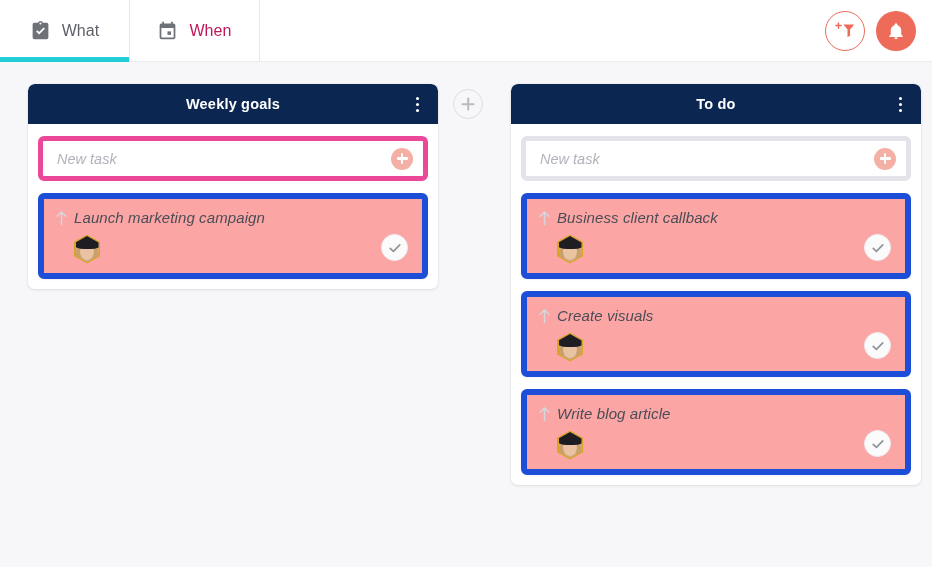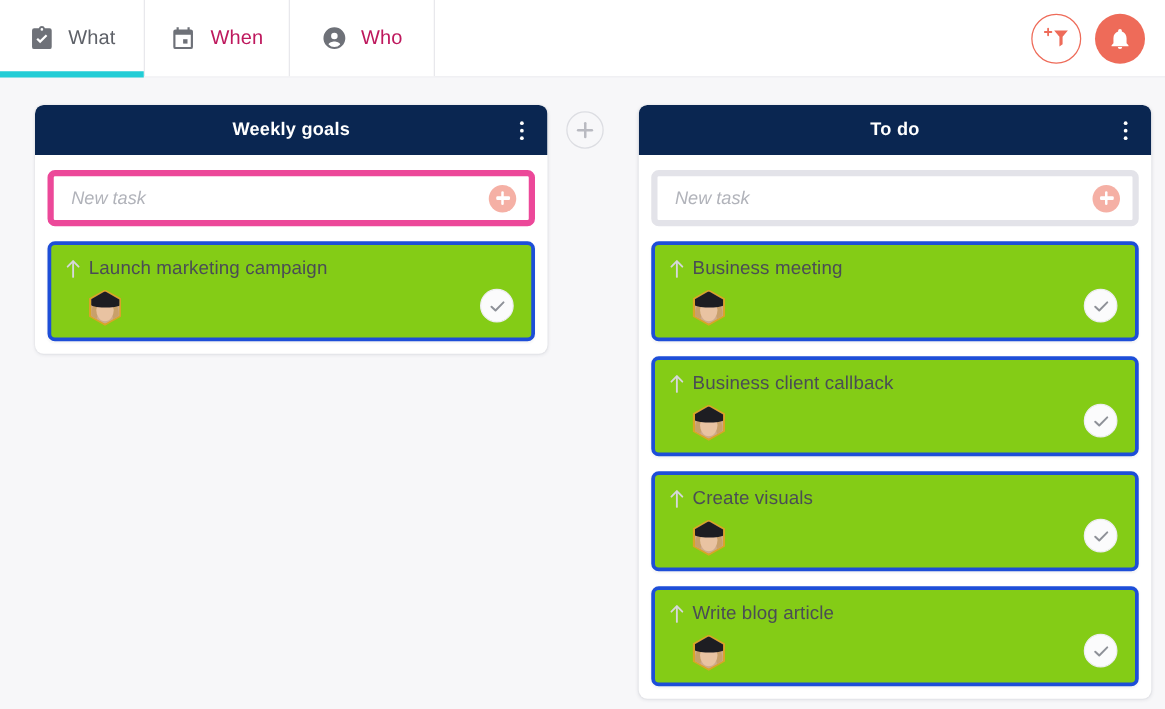--- a/index.html
+++ b/index.html
@@ -29,21 +29,21 @@
   }
 
   .tabs {
     display: flex;
     align-items: stretch;
     height: 100%;
   }
 
   .tab {
     position: relative;
-    width: 116px;
+    width: 130px;
     display: flex;
     align-items: center;
     justify-content: center;
     gap: 11px;
     cursor: pointer;
     border-right: 1px solid #e8e8ec;
     background: #ffffff;
     user-select: none;
   }
   .tab:first-child { border-left: none; }
@@ -226,25 +226,26 @@
   .add-task-btn::before { width: 11px; height: 2.4px; }
   .add-task-btn::after  { width: 2.4px; height: 11px; }
 
   
   .cards { padding: 0 10px; }
 
   .card {
     position: relative;
     margin-top: 12px;
     min-height: 72px;
-    background: #84cc16;
-    border: 3px solid #1d4ed8;
+    background: #fca5a5;
+    border: 6px solid #1d4ed8;
     border-radius: 6px;
     box-shadow: 0 1px 2px rgba(30,40,70,.06);
     padding: 10px 52px 10px 30px;
+    font-style: italic;
   }
 
   .card-arrow {
     position: absolute;
     left: 11px;
     top: 11px;
     width: 13px;
     height: 16px;
     color: #d6d7dc;
   }
@@ -370,28 +371,20 @@
     <div class="tab">
       <span class="tab-ico">
         <svg viewBox="0 0 24 24" fill="currentColor">
           <path d="M19 4h-1V2h-2v2H8V2H6v2H5a2 2 0 0 0-2 2v14a2 2 0 0 0 2 2h14a2 2 0 0 0 2-2V6a2 2 0 0 0-2-2zm0 16H5V9h14z"></path>
           <rect x="12" y="13" width="4" height="4"></rect>
         </svg>
       </span>
       <span class="tab-label">When</span>
     </div>
 
-    <div class="tab">
-      <span class="tab-ico">
-        <svg viewBox="0 0 24 24" fill="currentColor">
-          <path d="M12 2a10 10 0 1 0 0 20 10 10 0 0 0 0-20zm0 5a3 3 0 1 1 0 6 3 3 0 0 1 0-6zm0 13.2a7.2 7.2 0 0 1-5.3-2.3c.1-1.8 3.5-2.8 5.3-2.8s5.2 1 5.3 2.8A7.2 7.2 0 0 1 12 20.2z"></path>
-        </svg>
-      </span>
-      <span class="tab-label">Who</span>
-    </div>
 
   </div>
 
   <div class="topbar-actions">
 
     <div class="round-btn outline">
       <span>
         <svg viewBox="0 0 26 22" fill="none">
           <path d="M2.2 4.6h6.2M5.3 1.5v6.2" stroke="#ee6b59" stroke-width="1.7" stroke-linecap="round"></path>
           <path d="M11 3.2h13l-5 6v7l-3 2.2V9.2z" fill="#ee6b59"></path>
@@ -476,45 +469,20 @@
           </span>
       </div>
 
       <div class="newtask focused">
         <input class="newtask-input" id="focused-input" type="text" placeholder="New task" style="">
         <span class="add-task-btn"></span>
       </div>
 
       <div class="cards">
 
-        <div class="card">
-          <span class="card-arrow">
-            <svg viewBox="0 0 14 17" fill="none" stroke="currentColor" stroke-width="1.6" stroke-linecap="round" stroke-linejoin="round">
-              <path d="M7 15.5V2.2"></path>
-                <path d="M2.3 6.7 7 2 11.7 6.7"></path>
-            </svg>
-          </span>
-          <div class="card-title">Business meeting</div>
-          <div class="card-bottom">
-            <span class="avatar">
-              <span class="hex-outer"></span>
-              <span class="hex-inner">
-                <span class="hair-l"></span>
-                  <span class="hair-r"></span>
-                <span class="face"></span>
-                <span class="hat"></span>
-              </span>
-            </span>
-          </div>
-          <span class="check-btn">
-            <svg viewBox="0 0 14 14" fill="none" stroke="currentColor" stroke-width="1.6" stroke-linecap="round" stroke-linejoin="round">
-              <path d="M2.2 7.4 5.4 10.4 11.8 3.9"></path>
-            </svg>
-          </span>
-        </div>
 
         <div class="card">
           <span class="card-arrow">
             <svg viewBox="0 0 14 17" fill="none" stroke="currentColor" stroke-width="1.6" stroke-linecap="round" stroke-linejoin="round">
               <path d="M7 15.5V2.2"></path>
                 <path d="M2.3 6.7 7 2 11.7 6.7"></path>
             </svg>
           </span>
           <div class="card-title">Business client callback</div>
           <div class="card-bottom">

